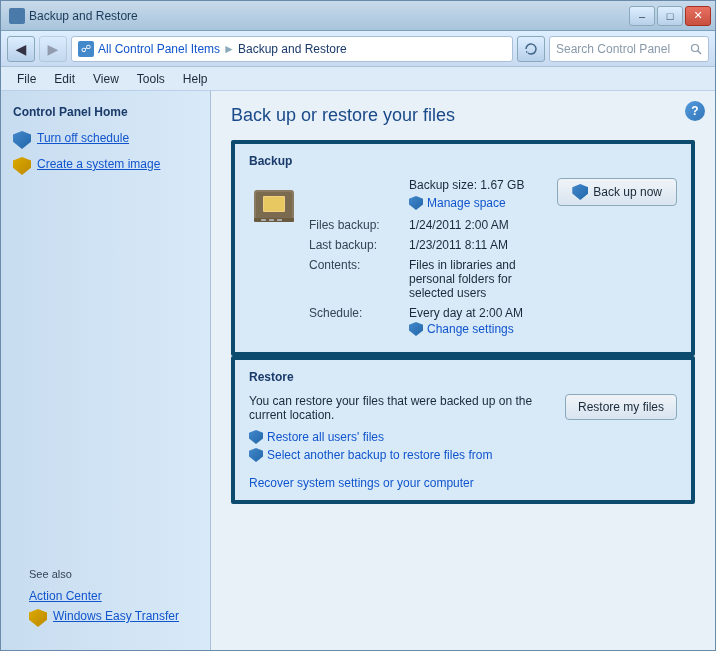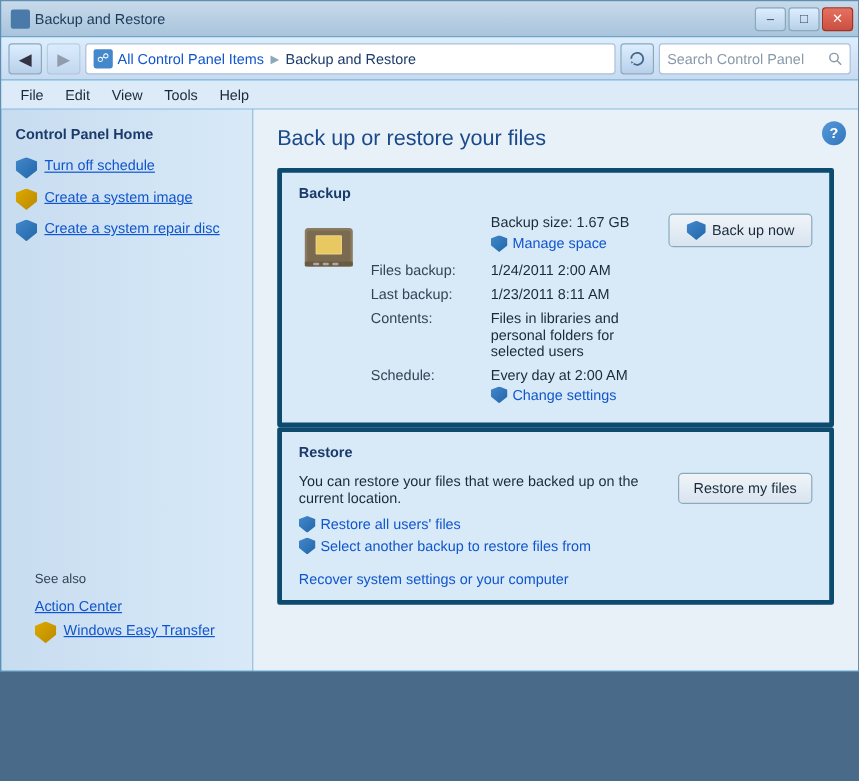--- a/index.html
+++ b/index.html
@@ -6,22 +6,22 @@
     body {
       font-family: 'Segoe UI', Tahoma, sans-serif;
       font-size: 12px;
       background: #4a6a8a;
       width: 716px;
       height: 651px;
       overflow: hidden;
     }
     .window {
       width: 716px;
-      height: 560px;
-      background: #0ea5e9;
+      height: 651px;
+      background: #a3a3a3;
       border: 1px solid #6a8aaa;
       display: flex;
       flex-direction: column;
     }
     
     .title-bar {
       background: linear-gradient(to bottom, #c8daea, #a8c4dc);
       height: 30px;
       display: flex;
       align-items: center;
@@ -397,24 +397,20 @@
       <div class="sidebar-item" style="font-weight:bold; color:#1a3a6a; margin-bottom:4px;">
         <span>Control Panel Home</span>
       </div>
       <div class="sidebar-item">
         <div style="width:18px; height:18px; background: linear-gradient(135deg,#4488cc,#2266aa); clip-path: polygon(50% 0%, 100% 20%, 100% 60%, 50% 100%, 0% 60%, 0% 20%); flex-shrink:0;"></div>
         <span class="sidebar-link">Turn off schedule</span>
       </div>
       <div class="sidebar-item">
         <div style="width:18px; height:18px; background: linear-gradient(135deg,#ddaa00,#bb8800); clip-path: polygon(50% 0%, 100% 20%, 100% 60%, 50% 100%, 0% 60%, 0% 20%); flex-shrink:0;"></div>
         <span class="sidebar-link">Create a system image</span>
-      </div>
-      <div class="sidebar-item">
-        <div style="width:18px; height:18px; background: linear-gradient(135deg,#4488cc,#2266aa); clip-path: polygon(50% 0%, 100% 20%, 100% 60%, 50% 100%, 0% 60%, 0% 20%); flex-shrink:0;"></div>
-        <span class="sidebar-link">Create a system repair disc</span>
       </div>
 
       <div class="sidebar-section-bottom">
         <div class="see-also-label">See also</div>
         <div class="sidebar-item" style="padding: 3px 0;">
           <span class="sidebar-link">Action Center</span>
         </div>
         <div class="sidebar-item" style="padding: 3px 0;">
           <div style="width:18px; height:18px; background: linear-gradient(135deg,#ddaa00,#bb8800); clip-path: polygon(50% 0%, 100% 20%, 100% 60%, 50% 100%, 0% 60%, 0% 20%); flex-shrink:0;"></div>
           <span class="sidebar-link">Windows Easy Transfer</span>

